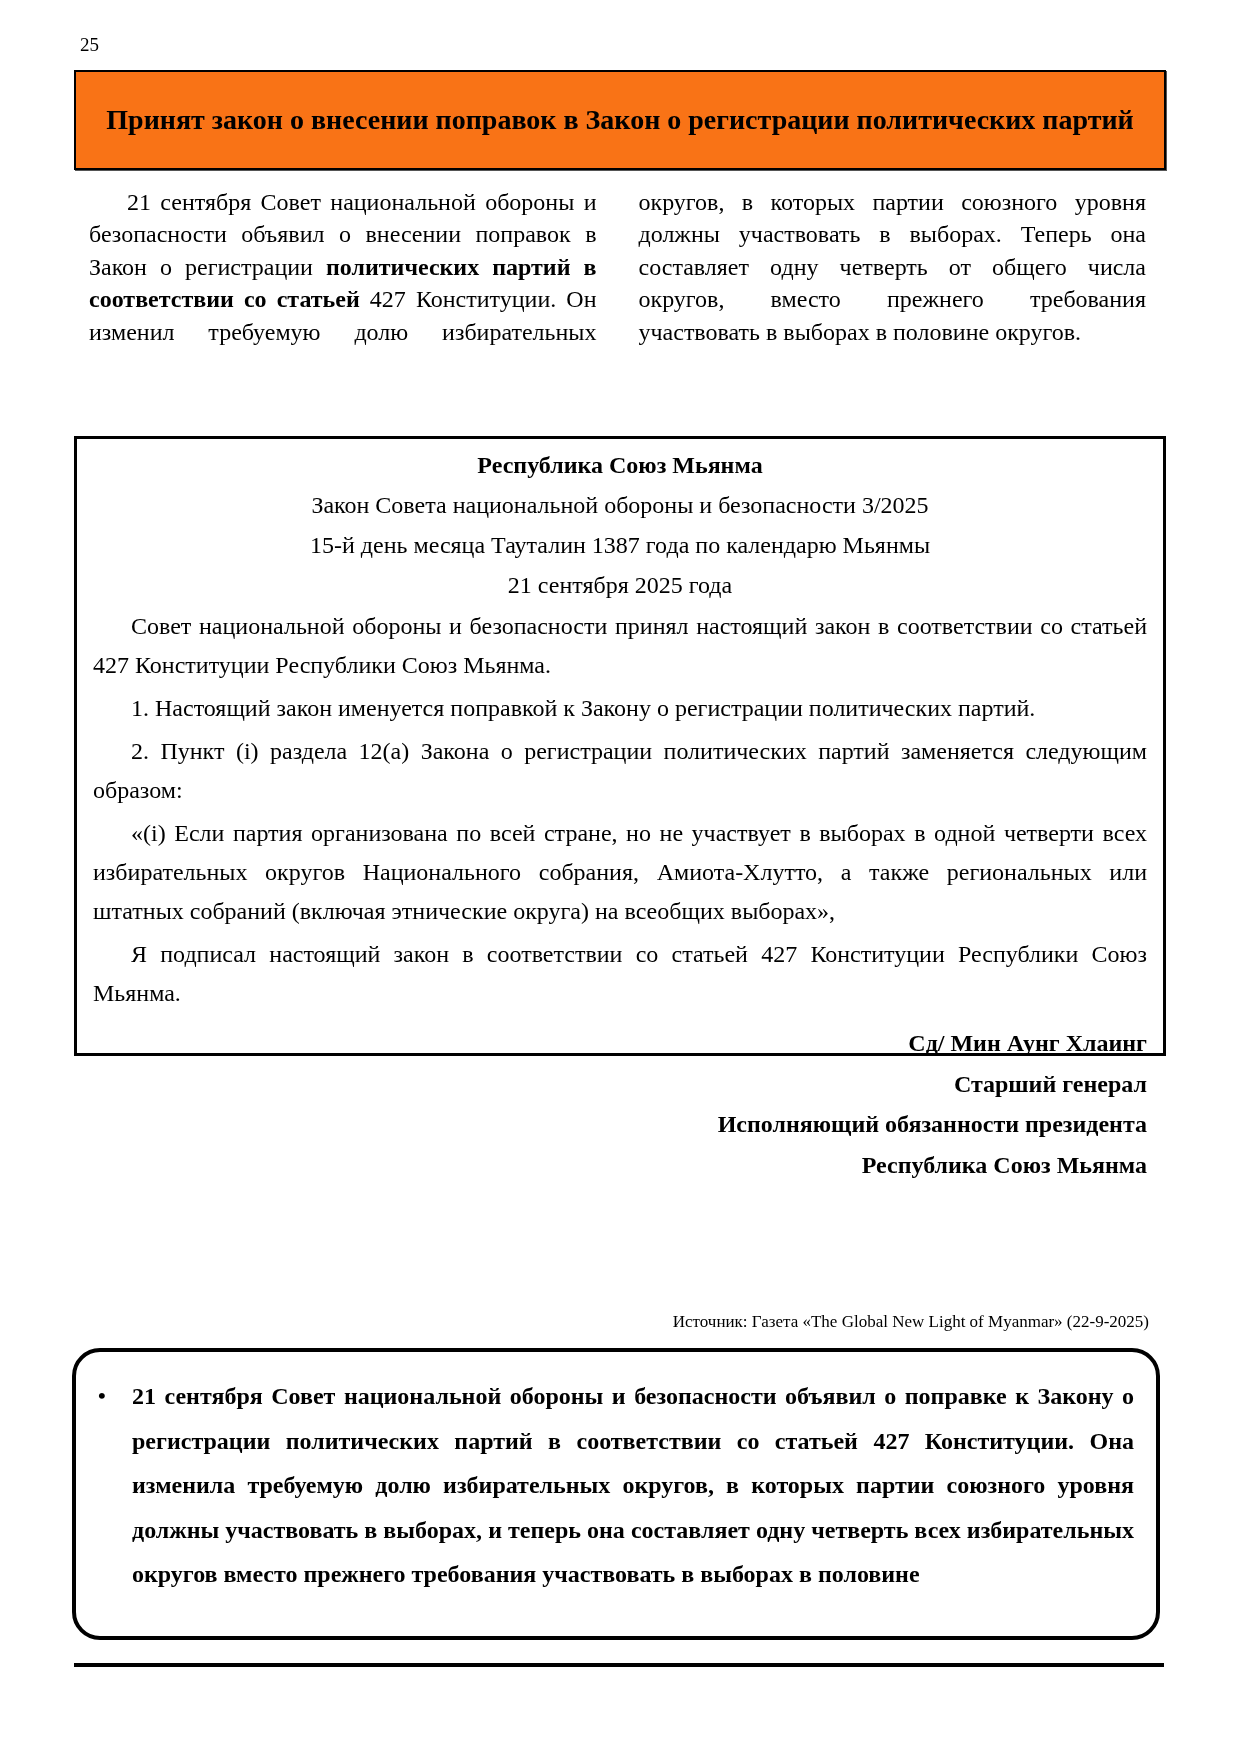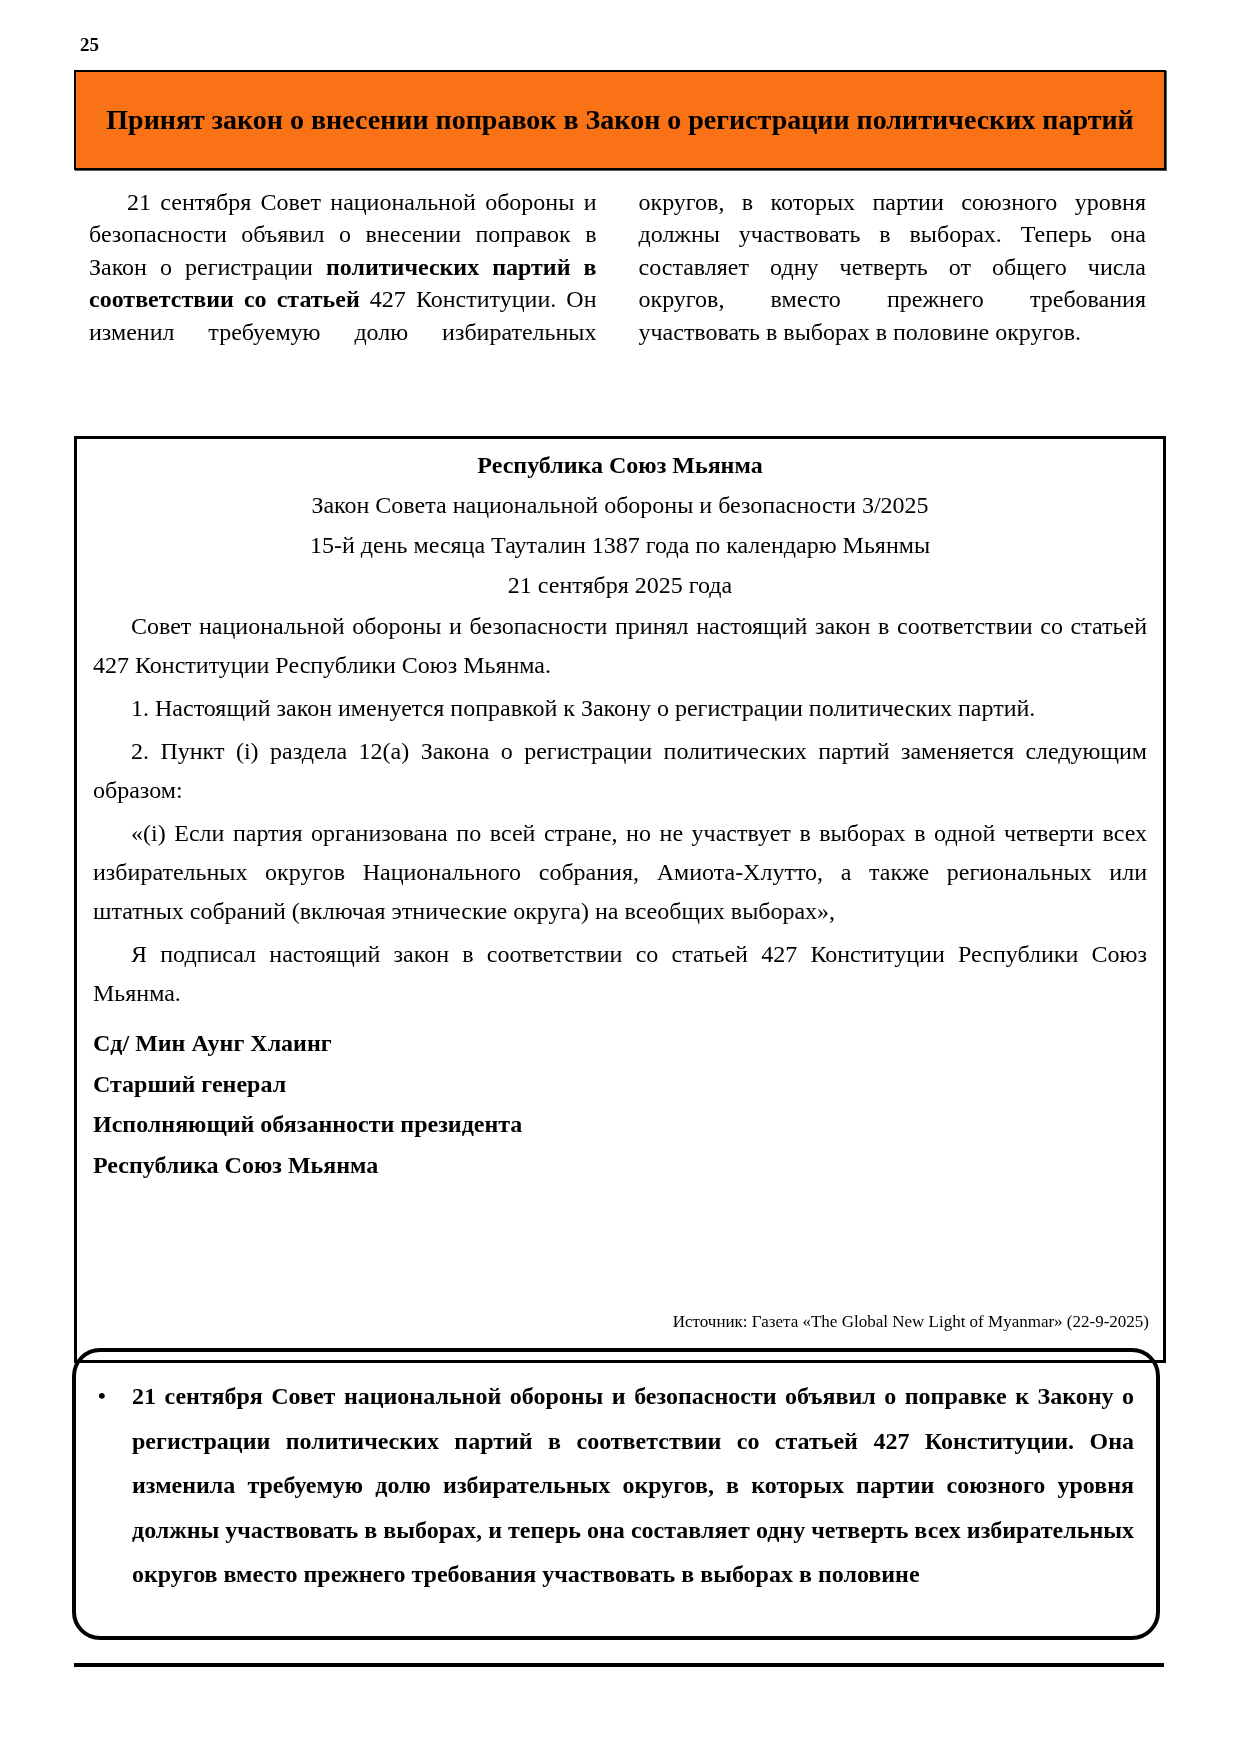--- a/index.html
+++ b/index.html
@@ -1,34 +1,34 @@
 <!DOCTYPE html>
 <html><head>
 <meta charset="utf-8">
 <style>
   html, body { margin: 0; padding: 0; background: #ffffff; }
   body { width: 1241px; height: 1755px; position: relative; overflow: hidden;
          font-family: "Liberation Serif", "DejaVu Serif", serif; color: #000; }
-  .page-num { position: absolute; left: 80px; top: 34px; font-weight: bold; font-size: 19px; }
+  .page-num { position: absolute; left: 80px; top: 34px; font-weight: normal; font-size: 19px; }
   .title-box { position: absolute; left: 74px; top: 70px; width: 1092px; height: 100px;
                box-sizing: border-box; border: 2px solid #000; background: #f97316;
                box-shadow: 1px 1px 0 #555; display: flex; align-items: center; justify-content: center;
                text-align: center; }
   .title-box h1 { margin: 0; font-size: 28px; line-height: 40px; font-weight: bold; padding: 0 20px; }
   .intro { position: absolute; left: 89px; top: 186px; width: 1057px;
            column-count: 2; column-gap: 42px; font-size: 24px; line-height: 32.4px;
            text-align: justify; }
   .intro p { margin: 0; text-indent: 38px; }
-  .law-box { position: absolute; left: 74px; top: 436px; width: 1092px; height: 927px;
+  .law-box { position: absolute; left: 74px; top: 436px; width: 1092px; height: 620px;
              box-sizing: border-box; border: 3px solid #000; padding: 6px 16px 0 16px; }
   .law-box .center { text-align: center; font-size: 24px; line-height: 40px; margin: 0; }
   .law-box .center.b { font-weight: bold; }
   .law-box p.body { margin: 0; font-size: 24px; line-height: 39px; text-align: justify; text-indent: 38px; }
   .law-box p.body + p.body { margin-top: 4px; }
-  .sig { text-align: left; font-weight: bold; font-size: 24px; line-height: 40.5px; margin: 0; }
+  .sig { text-align: right; font-weight: bold; font-size: 24px; line-height: 40.5px; margin: 0; }
   .sig-block { margin-top: 10px; }
   .source { position: absolute; right: 92px; top: 1312px; font-size: 17px; font-weight: normal; }
   .summary-box { position: absolute; left: 72px; top: 1348px; width: 1088px; height: 292px;
                  box-sizing: border-box; border: 4px solid #000; border-radius: 28px;
                  padding: 22px 22px 0 16px; }
   .summary-box ul { margin: 0; padding: 0; list-style: none; }
   .summary-box li { position: relative; padding-left: 40px; font-weight: bold; font-size: 24px;
                     line-height: 44.5px; text-align: justify; }
   .bullet { position: absolute; left: 6px; top: 0; font-size: 22px; }
   .bottom-rule { position: absolute; left: 74px; top: 1663px; width: 1090px; height: 4px; background: #000; }

